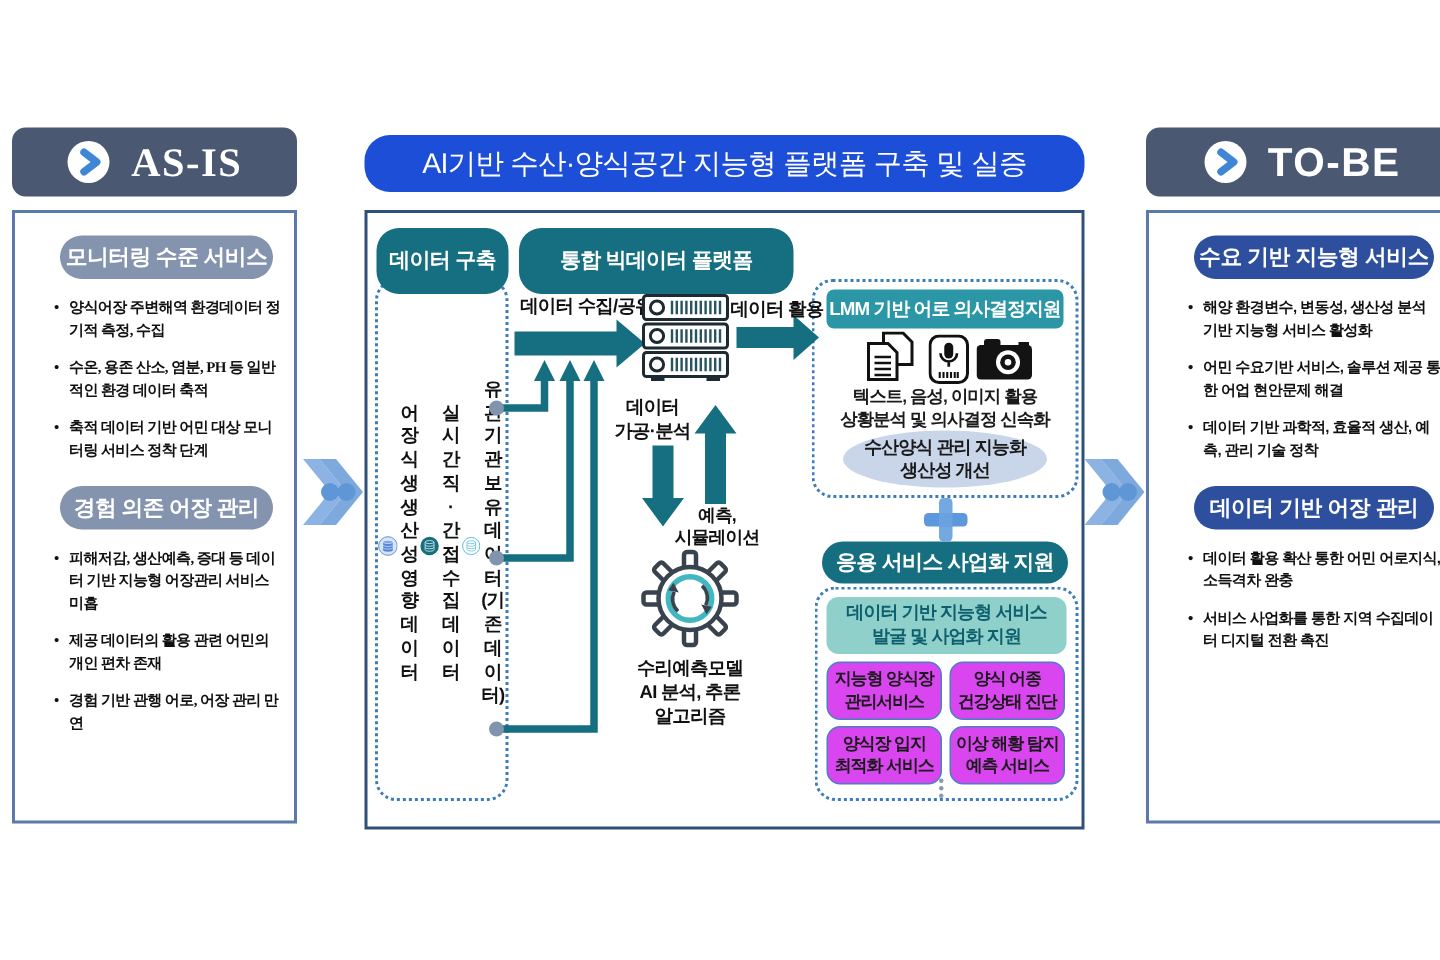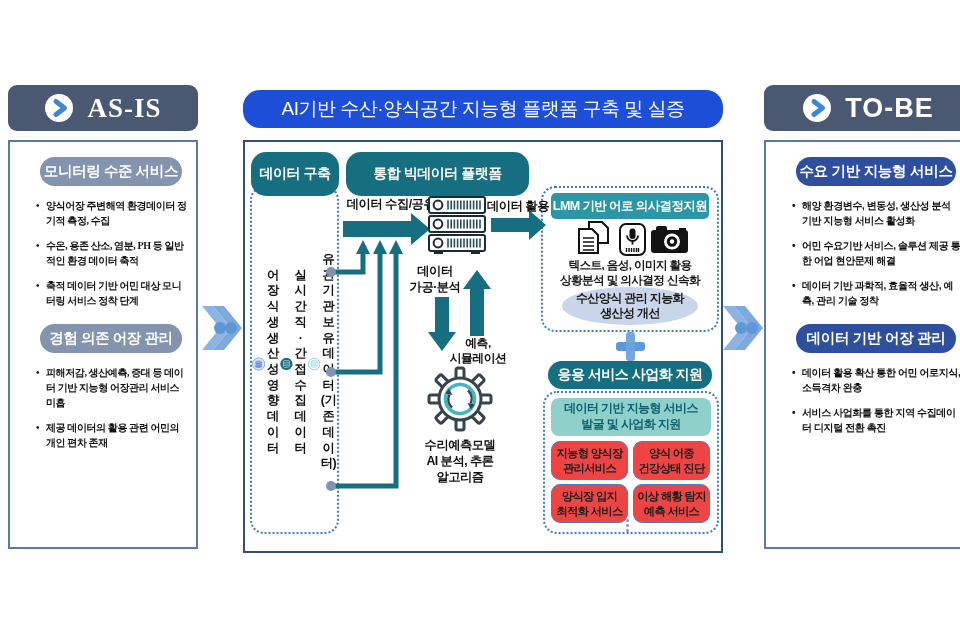--- a/index.html
+++ b/index.html
@@ -68,21 +68,21 @@
     left:562px; top:287px; width:136px; height:38px; background:#c9d6ea; border-radius:50%;
     display:flex; align-items:center; justify-content:center; text-align:center;
     font-size:12px; font-weight:700; line-height:1.25; letter-spacing:-0.6px; z-index:4;
   }
   .biz-highlight {
     left:551px; top:398px; width:160px; height:38px; background:#8fd0cb; border-radius:8px;
     display:flex; align-items:center; justify-content:center; text-align:center;
     color:#0e5f6e; font-size:12px; font-weight:700; line-height:1.3; letter-spacing:-0.6px; z-index:4;
   }
   .svc {
-    position:absolute; width:77px; height:39px; background:#ef4444; border:1.6px solid #4a7fc8;
+    position:absolute; width:77px; height:39px; background:#d946ef; border:1.6px solid #4a7fc8;
     border-radius:9px; display:flex; align-items:center; justify-content:center; text-align:center;
     font-size:11.3px; font-weight:700; line-height:1.25; letter-spacing:-0.7px; z-index:4;
   }
   .more-dots { left:626px; top:519px; width:4px; z-index:4; }
   .more-dots i { display:block; width:3px; height:3px; border-radius:50%; background:#8a9aa8; margin:0 0 2px 0; }
   svg { display:block; }
   .icon-abs { position:absolute; z-index:5; }
   .overlay { position:absolute; left:243px; top:140px; width:480px; height:414px; z-index:3; pointer-events:none; }
 </style>
 </head>
@@ -99,20 +99,21 @@
       <span class="hd-title">AS-IS</span>
     </div>
     <div class="panel-body">
       <div class="pill grayblue">모니터링 수준 서비스</div>
       <div class="bullet">양식어장 주변해역 환경데이터 정기적 측정, 수집</div>
       <div class="bullet">수온, 용존 산소, 염분, PH 등 일반적인 환경 데이터 축적</div>
       <div class="bullet">축적 데이터 기반 어민 대상 모니터링 서비스 정착 단계</div>
       <div class="pill grayblue second">경험 의존 어장 관리</div>
       <div class="bullet">피해저감, 생산예측, 증대 등 데이터 기반 지능형 어장관리 서비스 미흡</div>
       <div class="bullet">제공 데이터의 활용 관련 어민의 개인 편차 존재</div>
+      <div class="bullet">경험 기반 관행 어로, 어장 관리 만연</div>
     </div>
   </div>
 
   <svg class="abs" style="left:201px; top:300px; z-index:1;" width="44" height="56" viewBox="0 0 44 56">
     <path d="M1,6 L12,6 L30,28 L12,50 L1,50 L19,28 Z" fill="#8cb3e3"></path>
     <path d="M12,6 L23,6 L41,28 L23,50 L12,50 L30,28 Z" fill="#7da9dd"></path>
     <circle cx="19" cy="28" r="6" fill="#5f96d5"></circle>
     <circle cx="30" cy="28" r="6" fill="#5f96d5"></circle>
   </svg>
 

